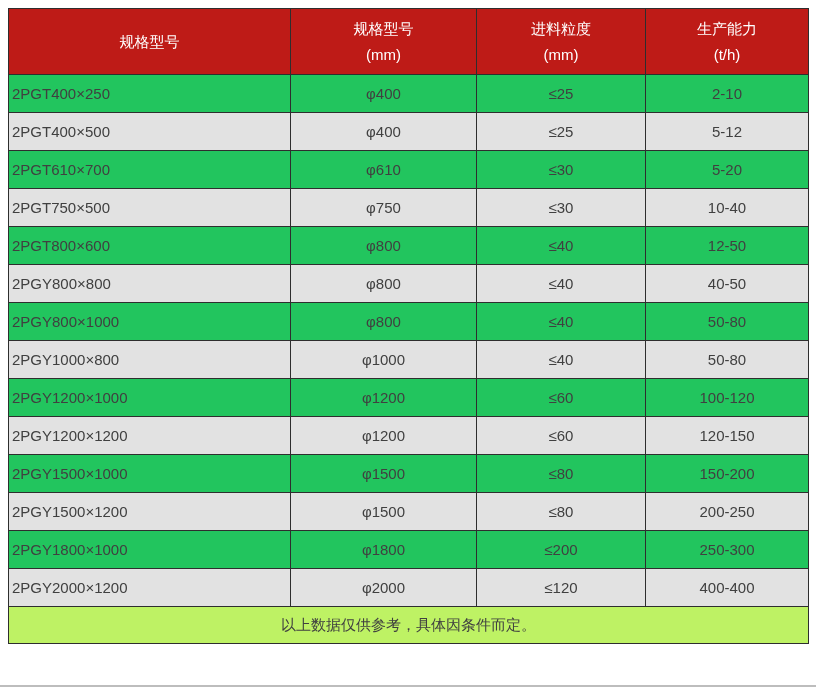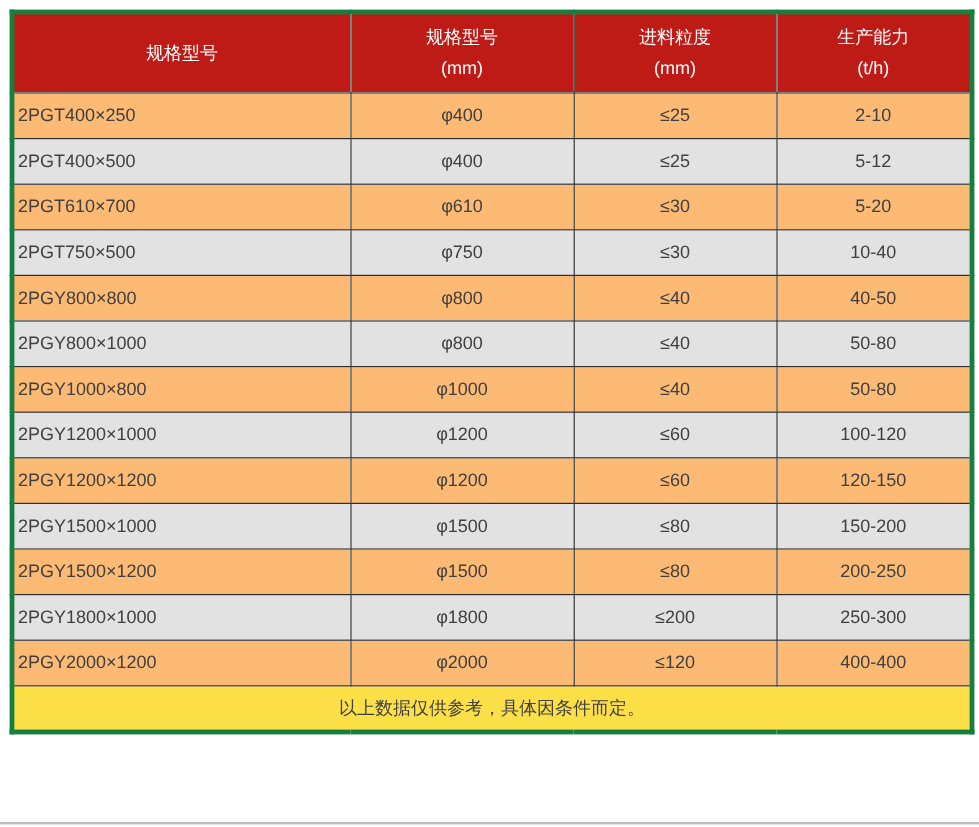--- a/index.html
+++ b/index.html
@@ -15,21 +15,21 @@
   .table-container {
     position: absolute;
     top: 8px;
     left: 8px;
     width: 800px;
   }
   table.spec-table {
     border-collapse: collapse;
     table-layout: fixed;
     width: 800px;
-    border: 4px solid #15803d;
+    border: 1px solid #15803d;
   }
   col.c1 { width: 282px; }
   col.c2 { width: 186px; }
   col.c3 { width: 169px; }
   col.c4 { width: 163px; }
 
   .spec-table th,
   .spec-table td {
     border: 1px solid #2e2e2e;
     padding: 0;
@@ -47,36 +47,36 @@
   }
   .hdr-line { line-height: 26px; }
   .hdr-line:empty { display: none; }
 
   .spec-table tbody td {
     height: 37px;
     font-size: 15px;
     color: var(--body-text, #404040);
     text-align: center;
     vertical-align: middle;
-    background: #fdba74;
+    background: #22c55e;
   }
   .spec-table tbody td.cell-model {
     text-align: left;
     padding-left: 3px;
   }
   .spec-table tbody tr:nth-child(even) td {
     background: var(--alt-row-bg, #e2e2e2);
   }
   .spec-table tfoot td {
     height: 36px;
     font-size: 15px;
     color: var(--body-text, #404040);
     text-align: center;
     vertical-align: middle;
-    background: #fde047;
+    background: #bef264;
     font-family: Liberation Mono, monospace;
   }
   .page-divider {
     position: absolute;
     left: 0;
     top: 685px;
     width: 816px;
     height: 0;
     border-top: 2px solid #bdbdbd;
   }
@@ -131,20 +131,26 @@
           <td class="cell-feed-size">≤30</td>
           <td class="cell-capacity">5-20</td>
         </tr>
         <tr>
           <td class="cell-model">2PGT750×500</td>
           <td class="cell-roller-diameter">φ750</td>
           <td class="cell-feed-size">≤30</td>
           <td class="cell-capacity">10-40</td>
         </tr>
         <tr>
+          <td class="cell-model">2PGT800×600</td>
+          <td class="cell-roller-diameter">φ800</td>
+          <td class="cell-feed-size">≤40</td>
+          <td class="cell-capacity">12-50</td>
+        </tr>
+        <tr>
           <td class="cell-model">2PGY800×800</td>
           <td class="cell-roller-diameter">φ800</td>
           <td class="cell-feed-size">≤40</td>
           <td class="cell-capacity">40-50</td>
         </tr>
         <tr>
           <td class="cell-model">2PGY800×1000</td>
           <td class="cell-roller-diameter">φ800</td>
           <td class="cell-feed-size">≤40</td>
           <td class="cell-capacity">50-80</td>

